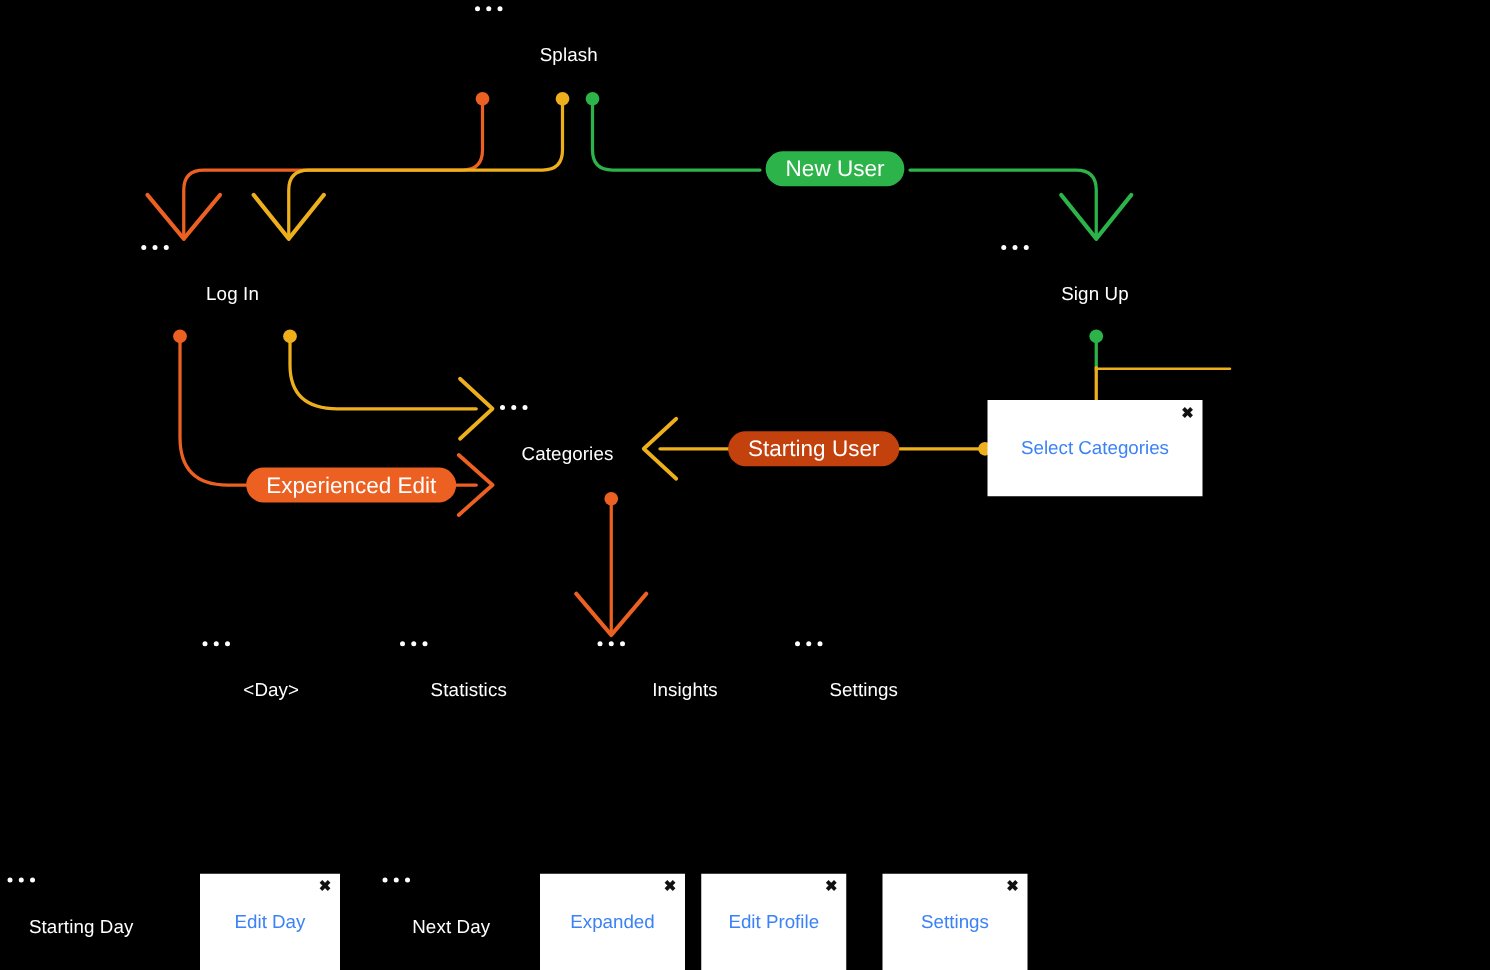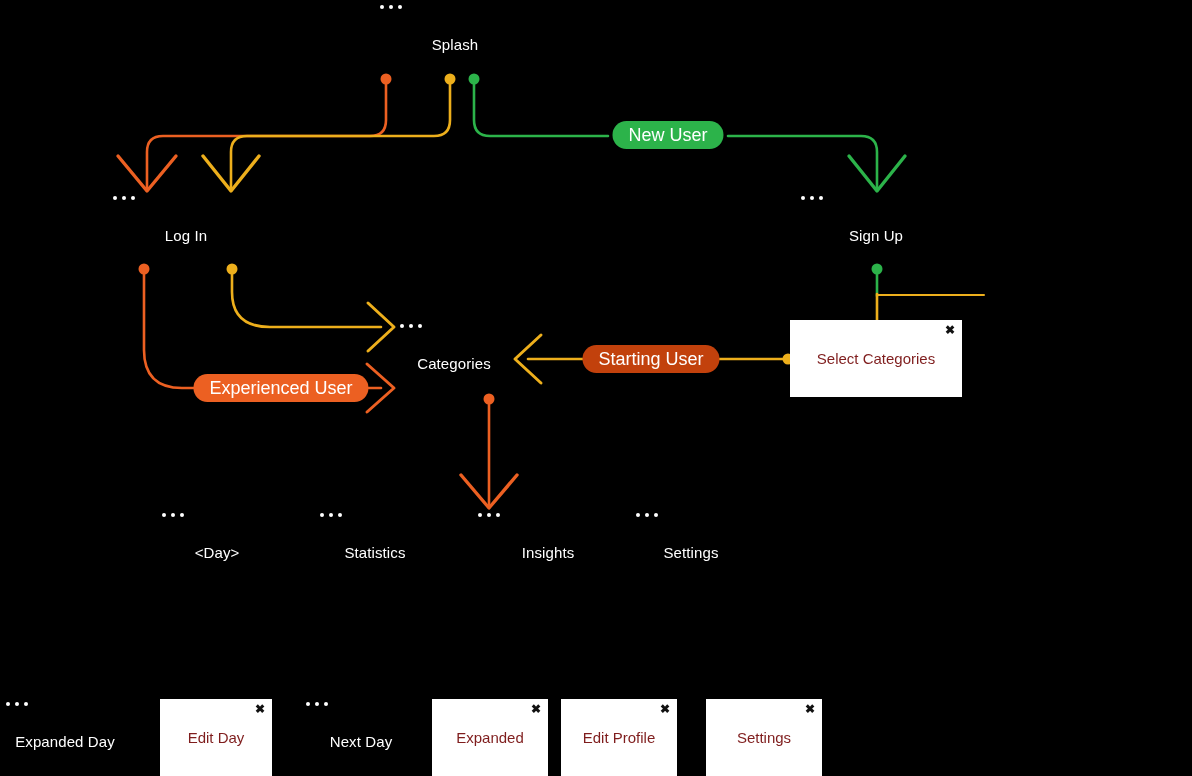--- a/index.html
+++ b/index.html
@@ -72,21 +72,21 @@
     position: absolute;
     background: #ffffff;
     color: #1a1a1a;
     box-sizing: border-box;
     display: flex;
     align-items: center;
     justify-content: center;
   }
   .card .card-title {
     font-size: 15px;
-    color: #7f1d1d;
+    color: #3b82f6;
     white-space: nowrap;
     text-align: center;
   }
   .card .close-x {
     position: absolute;
     top: 4px;
     right: 7px;
     font-size: 12px;
     font-weight: bold;
     color: #111111;
@@ -206,28 +206,28 @@
   </div>
 
   <div class="node-label" style="left:455px; top:45px;">Splash</div>
   <div class="node-label" style="left:186px; top:236px;text-align:center;">Log In</div>
   <div class="node-label" style="left:876px; top:236px;">Sign Up</div>
   <div class="node-label" style="left:454px; top:364px;">Categories</div>
   <div class="node-label" style="left:217px; top:553px;">&lt;Day&gt;</div>
   <div class="node-label" style="left:375px; top:553px;">Statistics</div>
   <div class="node-label" style="left:548px; top:553px;">Insights</div>
   <div class="node-label" style="left:691px; top:553px;">Settings</div>
-  <div class="node-label" style="left:65px; top:742px;">Expanded Day</div>
+  <div class="node-label" style="left:65px; top:742px;">Starting Day</div>
   <div class="node-label" style="left:361px; top:742px;">Next Day</div>
 
   <div class="pill" style="left:668px; top:135px; background:#2CB34A;">
     <span>New User</span>
   </div>
   <div class="pill" style="left:281px; top:388px; background:#EC6022;">
-    <span>Experienced User</span>
+    <span>Experienced Edit</span>
   </div>
   <div class="pill" style="left:651px; top:359px; background:#c2410c;">
     <span>Starting User</span>
   </div>
 
   <div class="card" style="left:790px; top:320px; width:172px; height:77px;">
     <span class="close-x">✖</span>
     <span class="card-title">Select Categories</span>
   </div>
 

